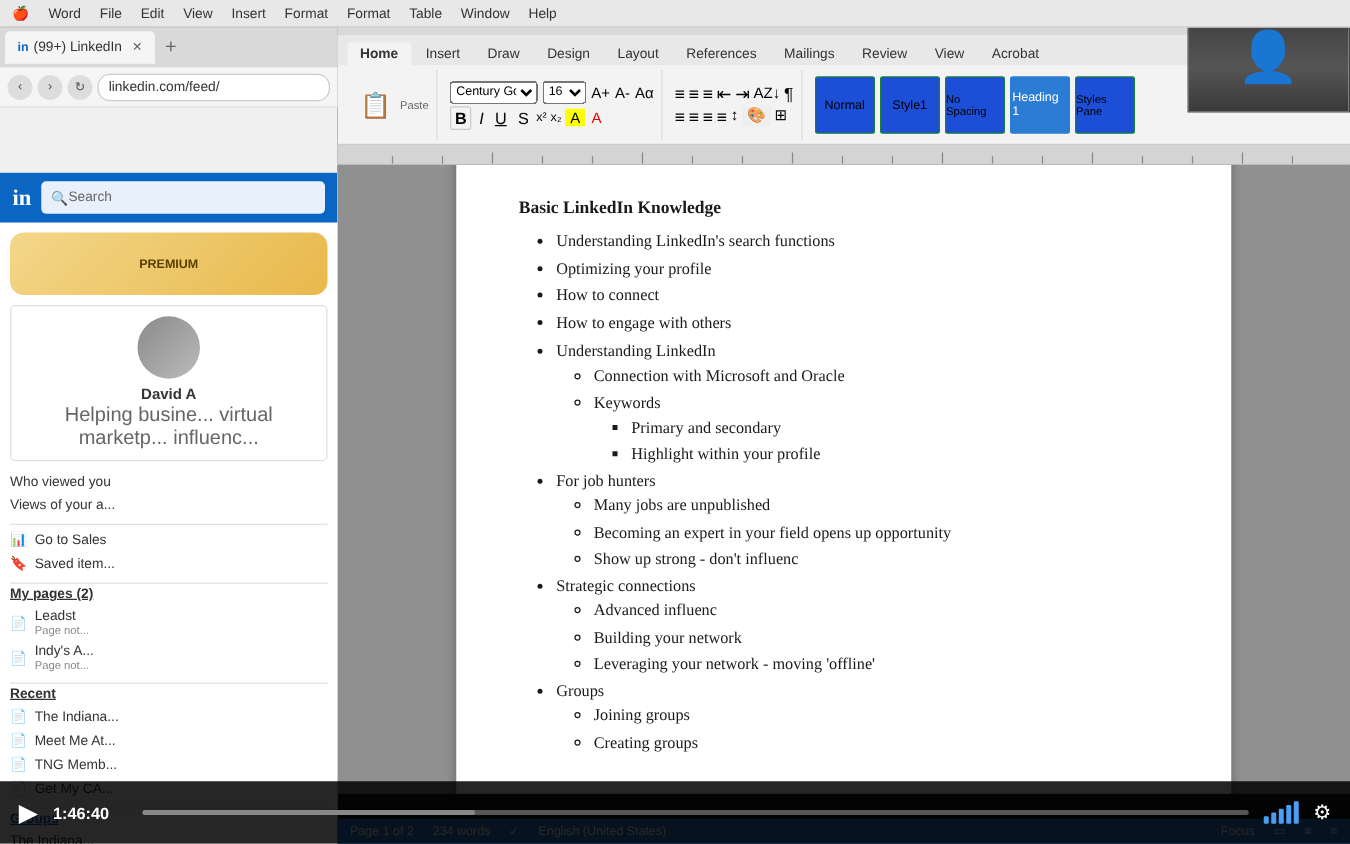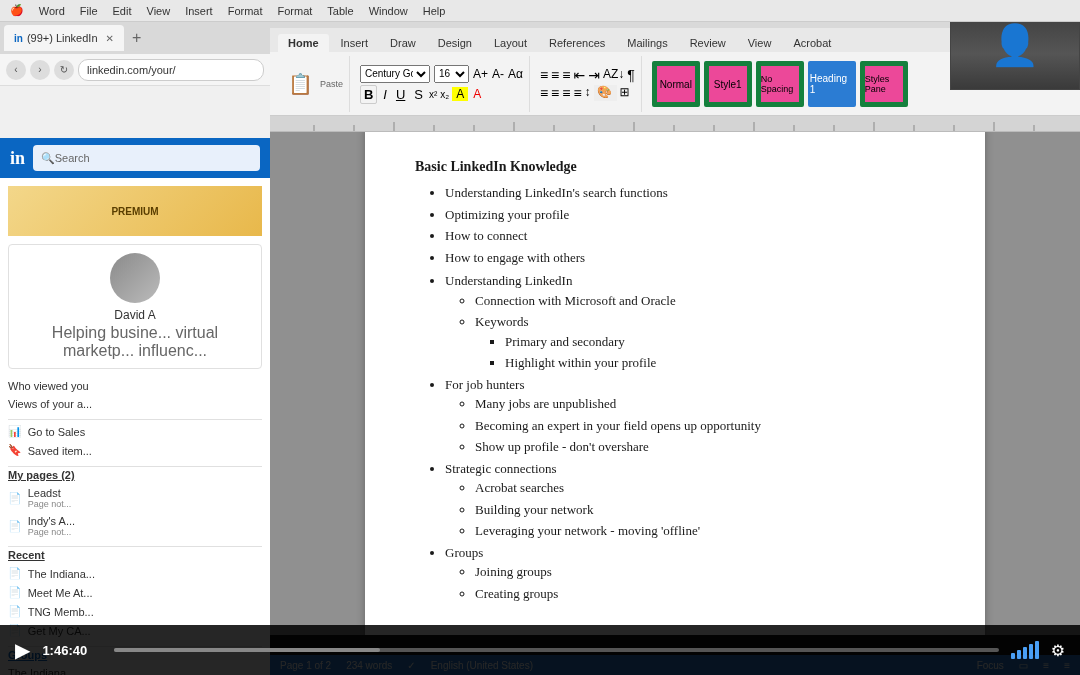--- a/index.html
+++ b/index.html
@@ -129,42 +129,42 @@
     }
 
     .li-content {
       padding: 8px;
       font-size: 11px;
       color: #333;
     }
 
     .premium-banner {
       background: linear-gradient(135deg, #f3d78a, #e8b84b);
-      border-radius: 0;
+      border-radius: 11px;
       height: 50px;
       margin-bottom: 8px;
       display: flex;
       align-items: center;
       justify-content: center;
       font-size: 10px;
       color: #5a3e00;
       font-weight: bold;
       padding: 4px;
     }
 
     .profile-section {
       border: 1px solid #e0e0e0;
       border-radius: 4px;
       padding: 8px;
       margin-bottom: 8px;
       text-align: center;
     }
 
     .profile-name {
-      font-weight: normal;
+      font-weight: bold;
       font-size: 12px;
     }
 
     .profile-subtitle {
       font-size: 16px;
       color: #666;
       margin-top: 2px;
     }
 
     .sidebar-section {
@@ -292,28 +292,28 @@
       cursor: pointer;
       border-radius: 2px;
       display: flex;
       align-items: center;
       justify-content: center;
     }
 
     .style-box {
       width: 48px;
       height: 46px;
-      border: 5px solid #15803d;
+      border: 1px solid #15803d;
       border-radius: 2px;
       display: flex;
       align-items: center;
       justify-content: center;
       font-size: 10px;
       cursor: pointer;
-      background: #ec4899;
+      background: #1d4ed8;
     }
 
     .style-box.active {
       border: 2px solid #2b7cd3;
     }
 
     
     .word-document {
       position: absolute;
       top: 116px;
@@ -554,21 +554,21 @@
       <span style="color:#0a66c2; font-weight:bold; font-size:10px;">in</span>
       <span>(99+) LinkedIn</span>
       <span class="tab-close">✕</span>
     </div>
     <span style="font-size:16px; color:#666; padding:0 4px;">+</span>
   </div>
   <div class="browser-nav">
     <div class="nav-btn">‹</div>
     <div class="nav-btn">›</div>
     <div class="nav-btn">↻</div>
-    <div class="address-bar">linkedin.com/your/</div>
+    <div class="address-bar">linkedin.com/feed/</div>
   </div>
 
   <div class="linkedin-sidebar">
     <div class="li-header">
       <div class="li-logo">in</div>
       <div class="li-search">
         <span>🔍</span>
         <span>Search</span>
       </div>
     </div>
@@ -791,27 +791,27 @@
               <li>Highlight within your profile</li>
             </ul>
           </li>
         </ul>
       </li>
       <li>
         For job hunters
         <ul class="sub-list">
           <li>Many jobs are unpublished</li>
           <li>Becoming an expert in your field opens up opportunity</li>
-          <li>Show up profile - don't overshare</li>
+          <li>Show up strong - don't influenc</li>
         </ul>
       </li>
       <li>
         Strategic connections
         <ul class="sub-list">
-          <li>Acrobat searches</li>
+          <li>Advanced influenc</li>
           <li>Building your network</li>
           <li>Leveraging your network - moving 'offline'</li>
         </ul>
       </li>
       <li>
         Groups
         <ul class="sub-list">
           <li>Joining groups</li>
           <li>Creating groups</li>
         </ul>

